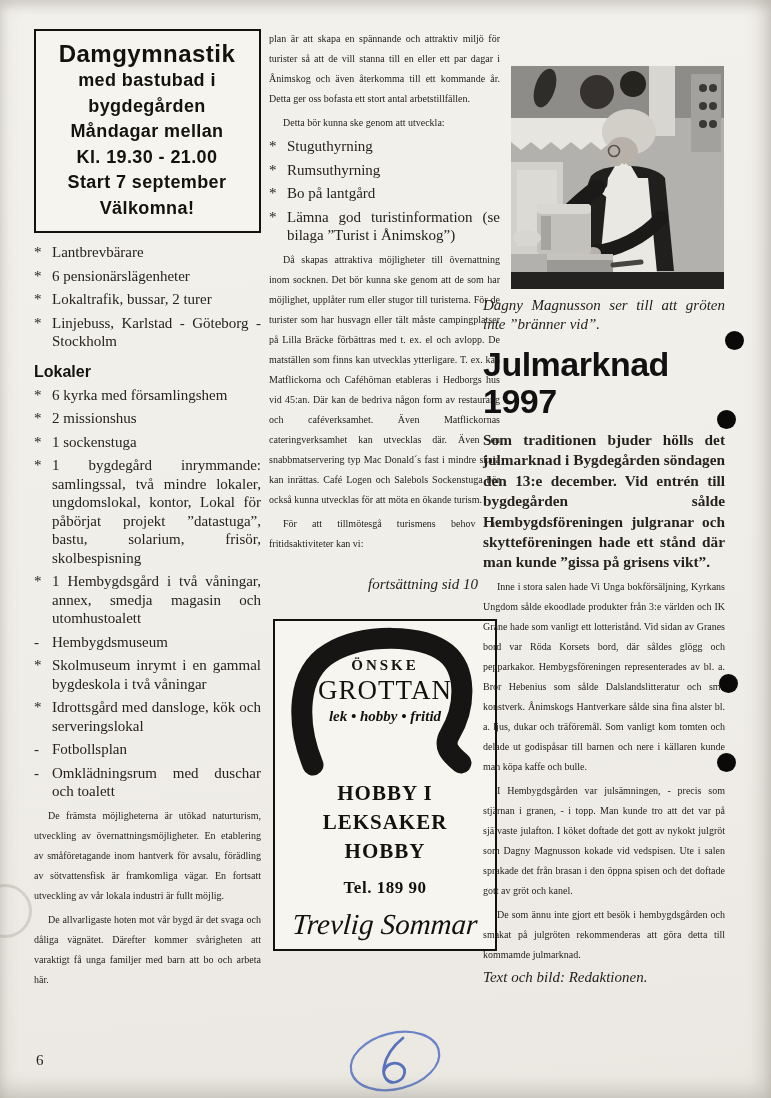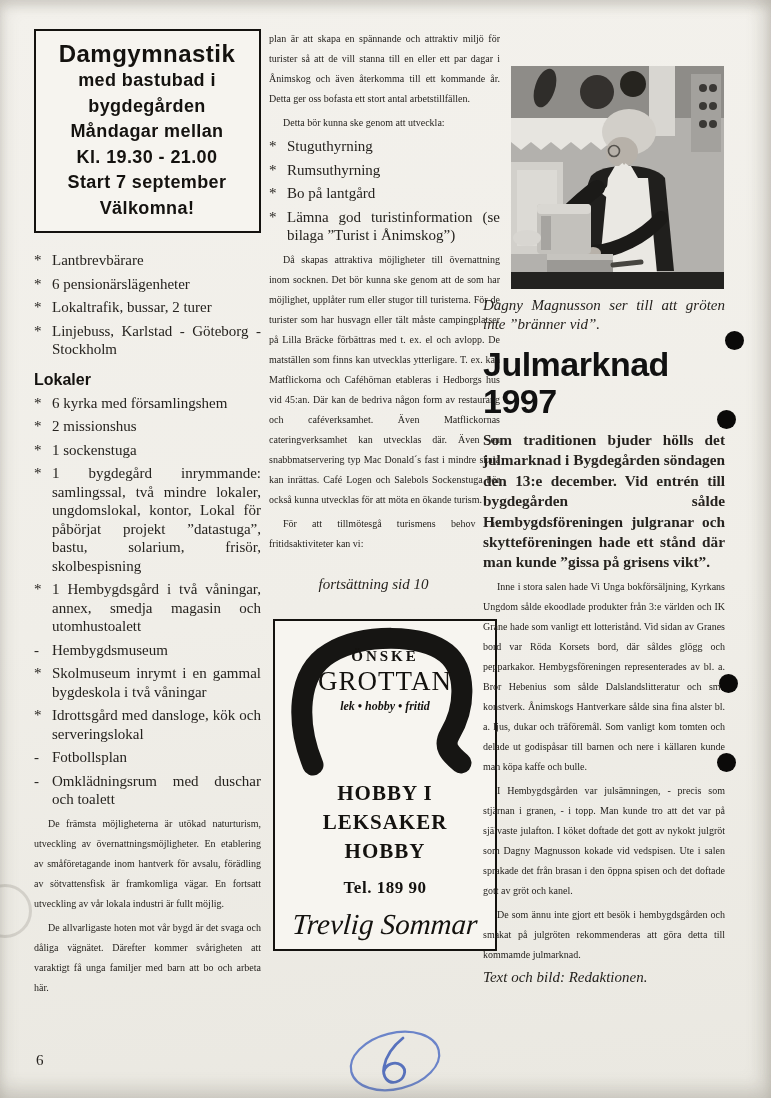--- a/index.html
+++ b/index.html
@@ -16,34 +16,34 @@
   p.ind{text-indent:14px;}
   h3{margin:12px 0 5px 0;font-family:"Liberation Sans","DejaVu Sans",sans-serif;
     font-size:16px;font-weight:bold;color:#14120f;}
   
   .li{display:flex;font-size:15px;line-height:18.5px;margin-bottom:5px;}
   .li .bullet{width:18px;flex:0 0 18px;}
   .li .li-text{flex:1;text-align:justify;}
   
   .gym-ad{border:2.5px solid #14120f;background:#f6f4ef;text-align:center;
     font-family:"Liberation Sans","DejaVu Sans",sans-serif;font-weight:bold;color:#14120f;
-    padding:9px 7px 11px 6px;margin-bottom:18px;}
+    padding:9px 7px 11px 6px;margin-bottom:10px;}
   .gym-title{font-size:24px;line-height:27px;letter-spacing:.5px;}
   .gym-line{font-size:18px;line-height:23.5px;margin-top:2px;letter-spacing:.4px;text-align:center;}
   
-  .cont-note{font-style:italic;text-align:center;padding-right:22px;margin-top:22px;font-size:15px;}
+  .cont-note{font-style:italic;text-align:right;padding-right:22px;margin-top:22px;font-size:15px;}
   
   .toy-ad{border:2.5px solid #14120f;background:#f7f5f0;margin:26px 0 0 4px;width:224px;
     box-sizing:border-box;text-align:center;padding:6px 0 8px 0;color:#14120f;}
   .logo-wrap{position:relative;width:210px;height:152px;margin:0 auto;}
   .logo-arch{position:absolute;left:0;top:0;}
-  .logo-text{position:absolute;left:0;top:21px;width:100%;}
+  .logo-text{position:absolute;left:0;top:30px;width:100%;}
   .brand-top{font-size:15px;letter-spacing:3px;font-weight:bold;}
   .brand-main{font-size:27px;letter-spacing:1px;margin-top:1px;}
-  .brand-tag{font-size:12px;font-style:italic;font-weight:bold;margin-top:2px;}
+  .brand-tag{font-size:15px;font-style:italic;font-weight:bold;margin-top:2px;}
   .toy-line{font-family:"Liberation Serif",serif;font-weight:bold;font-size:21px;line-height:29px;letter-spacing:1px;}
   .toy-phone{font-weight:bold;font-size:17px;margin-top:12px;letter-spacing:.5px;}
   .toy-greeting{font-style:italic;font-size:29px;margin-top:10px;font-family:"Liberation Serif",serif;transform:skewX(-4deg);}
   
   .photo{margin-left:28px;width:213px;height:223px;display:block;background:#b8b6b2;}
   .caption{font-style:italic;font-size:15px;line-height:19px;margin-top:7px;text-align:justify;}
   .headline{font-family:"Liberation Sans","DejaVu Sans",sans-serif;font-weight:bold;
     font-size:34px;line-height:37px;letter-spacing:-.5px;color:#111;margin-top:12px;}
   .lede{font-weight:bold;font-size:15.3px;line-height:20.4px;margin-top:10px;}
   .byline{font-style:italic;text-align:left;font-size:15px;margin-top:0;}

